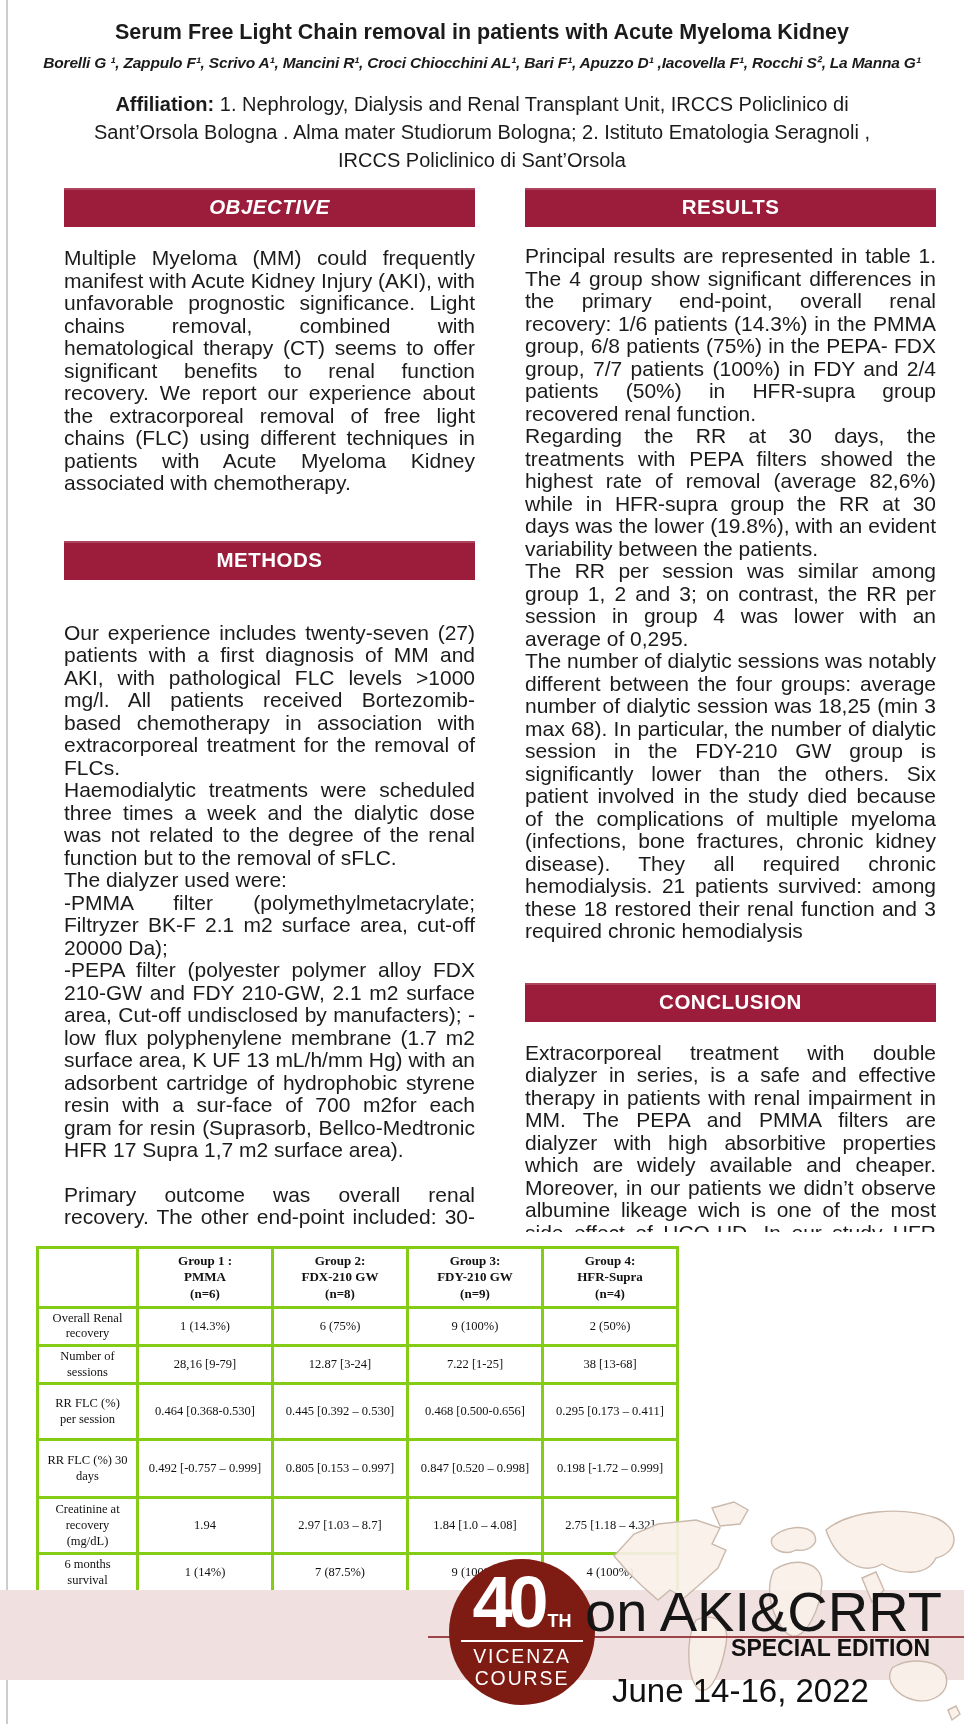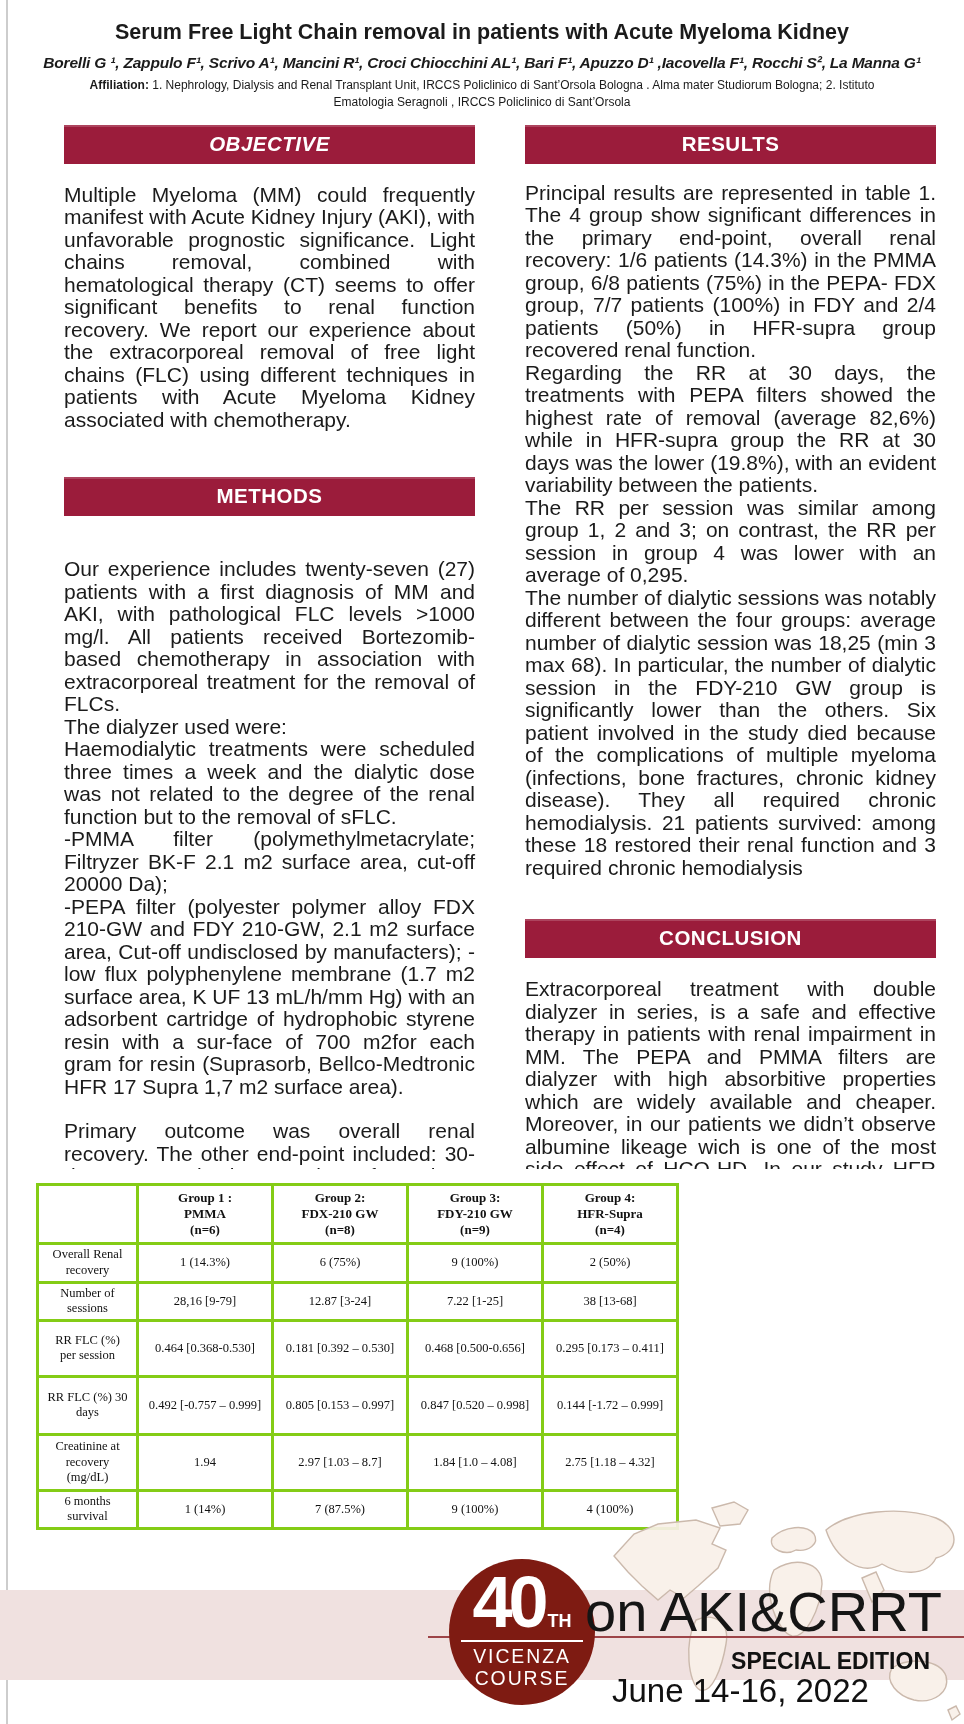--- a/index.html
+++ b/index.html
@@ -7,21 +7,21 @@
   .page {
     position:relative; width:964px; height:1724px; overflow:hidden;
     background:#fff; font-family:"Liberation Sans", sans-serif; color:#1b1b1b;
   }
   .edge-line { position:absolute; left:6px; top:0; bottom:0; width:2px; background:#cdcdcd; }
 
   
   .header { padding-top:20px; text-align:center; }
   .title { font-size:21.5px; font-weight:bold; margin:0 0 9px; }
   .authors { font-size:15.5px; font-style:italic; font-weight:bold; margin:0; white-space:nowrap; letter-spacing:-0.2px; }
-  .affiliation { font-size:12px; margin:5px 70px 0; line-height:1.4; }
+  .affiliation { font-size:20px; margin:18px 70px 0; line-height:1.4; }
 
   
   .columns { display:flex; margin:14px 0 0 36px; gap:50px; height:1044px; overflow:hidden;justify-content:center; }
   .col { width:411px; }
   .bar {
     background:var(--section-bar,#9B1C3B); color:#fff; text-align:center;
     font-weight:bold; font-size:20.5px; padding:7px 0 8px; letter-spacing:0.5px;
     box-shadow: inset 0 2px 0 rgba(255,255,255,.18);
   }
   .bar.italic span { font-style:italic; }
@@ -63,21 +63,21 @@
     position:absolute; left:449px; top:79px; width:146px; height:146px;
     background:var(--logo-circle,#7E1B12); border-radius:50%; color:#fff;
     text-align:center; z-index:3;
   }
   .logo-num-row { line-height:1; margin-top:7px; white-space:nowrap;text-align:center; }
   .logo-num { font-size:72px; font-weight:bold; letter-spacing:-4px; }
   .logo-th { font-size:18px; font-weight:bold; margin-left:3px; }
   .logo-line { border-top:2px solid #fff; margin:2px 12px 3px; }
   .logo-word { font-size:20px; letter-spacing:2px; line-height:1.12; transform:scaleX(0.97); }
   .banner { position:absolute; left:585px; top:104px; font-size:56px; line-height:1; color:#151515; z-index:3; }
-  .edition { position:absolute; right:34px; top:168px; font-size:23px; font-weight:bold; color:#111; z-index:3; }
+  .edition { position:absolute; right:34px; top:155px; font-size:23px; font-weight:bold; color:#111; z-index:3; }
   .dates { position:absolute; left:612px; top:192px; font-size:33px; color:#111; z-index:3; }
 </style>
 </head>
 <body>
 
 <div class="page">
   <div class="edge-line"></div>
 
   <header class="header">
     <h1 class="title">Serum Free Light Chain removal in patients with Acute Myeloma Kidney</h1>
@@ -90,22 +90,22 @@
       <div class="bar italic"><span>OBJECTIVE</span></div>
       <div class="body objective-body">
 
       <p class="para">Multiple Myeloma (MM) could frequently manifest with Acute Kidney Injury (AKI), with unfavorable prognostic significance. Light chains removal, combined with hematological therapy (CT) seems to offer significant benefits to renal function recovery. We report our experience about the extracorporeal removal of free light chains (FLC) using different techniques in patients with Acute Myeloma Kidney associated with chemotherapy.</p>
         </div>
 
       <div class="bar methods-bar"><span>METHODS</span></div>
       <div class="body methods-body">
 
       <p class="para">Our experience includes twenty-seven (27) patients with a first diagnosis of MM and AKI, with pathological FLC levels &gt;1000 mg/l. All patients received Bortezomib-based chemotherapy in association with extracorporeal treatment for the removal of FLCs.</p>
+          <p class="para">Haemodialytic treatments were scheduled three times a week and the dialytic dose was not related to the degree of the renal function but to the removal of sFLC.</p>
           <p class="para">The dialyzer used were:</p>
-          <p class="para">Haemodialytic treatments were scheduled three times a week and the dialytic dose was not related to the degree of the renal function but to the removal of sFLC.</p>
           <p class="para">-PMMA filter (polymethylmetacrylate; Filtryzer BK-F 2.1 m2 surface area, cut-off 20000 Da);</p>
           <p class="para">-PEPA filter (polyester polymer alloy FDX 210-GW and FDY 210-GW, 2.1 m2 surface area, Cut-off undisclosed by manufacters); -low flux polyphenylene membrane (1.7 m2 surface area, K UF 13 mL/h/mm Hg) with an adsorbent cartridge of hydrophobic styrene resin with a sur-face of 700 m2for each gram for resin (Suprasorb, Bellco-Medtronic HFR 17 Supra 1,7 m2 surface area).</p>
         </div>
       <div class="body outcome-block">
         <p class="para">Primary outcome was overall renal recovery. The other end-point included: 30-day sFLC reduction, number of sessions, reduction rate per sessions, creatinine at recovery, 12 months survival.</p>
       </div>
     </section>
 
     <section class="col">
       <div class="bar"><span>RESULTS</span></div>
@@ -154,30 +154,30 @@
         <tr>
           <th class="row-head">Number of sessions</th>
           <td>28,16 [9-79]</td>
           <td>12.87 [3-24]</td>
           <td>7.22 [1-25]</td>
           <td>38 [13-68]</td>
         </tr>
         <tr>
           <th class="row-head">RR FLC (%) per session</th>
           <td>0.464 [0.368-0.530]</td>
-          <td>0.181 [0.392 – 0.530]</td>
+          <td>0.445 [0.392 – 0.530]</td>
           <td>0.468 [0.500-0.656]</td>
           <td>0.295 [0.173 – 0.411]</td>
         </tr>
         <tr>
           <th class="row-head">RR FLC (%) 30 days</th>
           <td>0.492 [-0.757 – 0.999]</td>
           <td>0.805 [0.153 – 0.997]</td>
           <td>0.847 [0.520 – 0.998]</td>
-          <td>0.144 [-1.72 – 0.999]</td>
+          <td>0.198 [-1.72 – 0.999]</td>
         </tr>
         <tr>
           <th class="row-head">Creatinine at recovery (mg/dL)</th>
           <td>1.94</td>
           <td>2.97 [1.03 – 8.7]</td>
           <td>1.84 [1.0 – 4.08]</td>
           <td>2.75 [1.18 – 4.32]</td>
         </tr>
         <tr>
           <th class="row-head">6 months survival</th>

